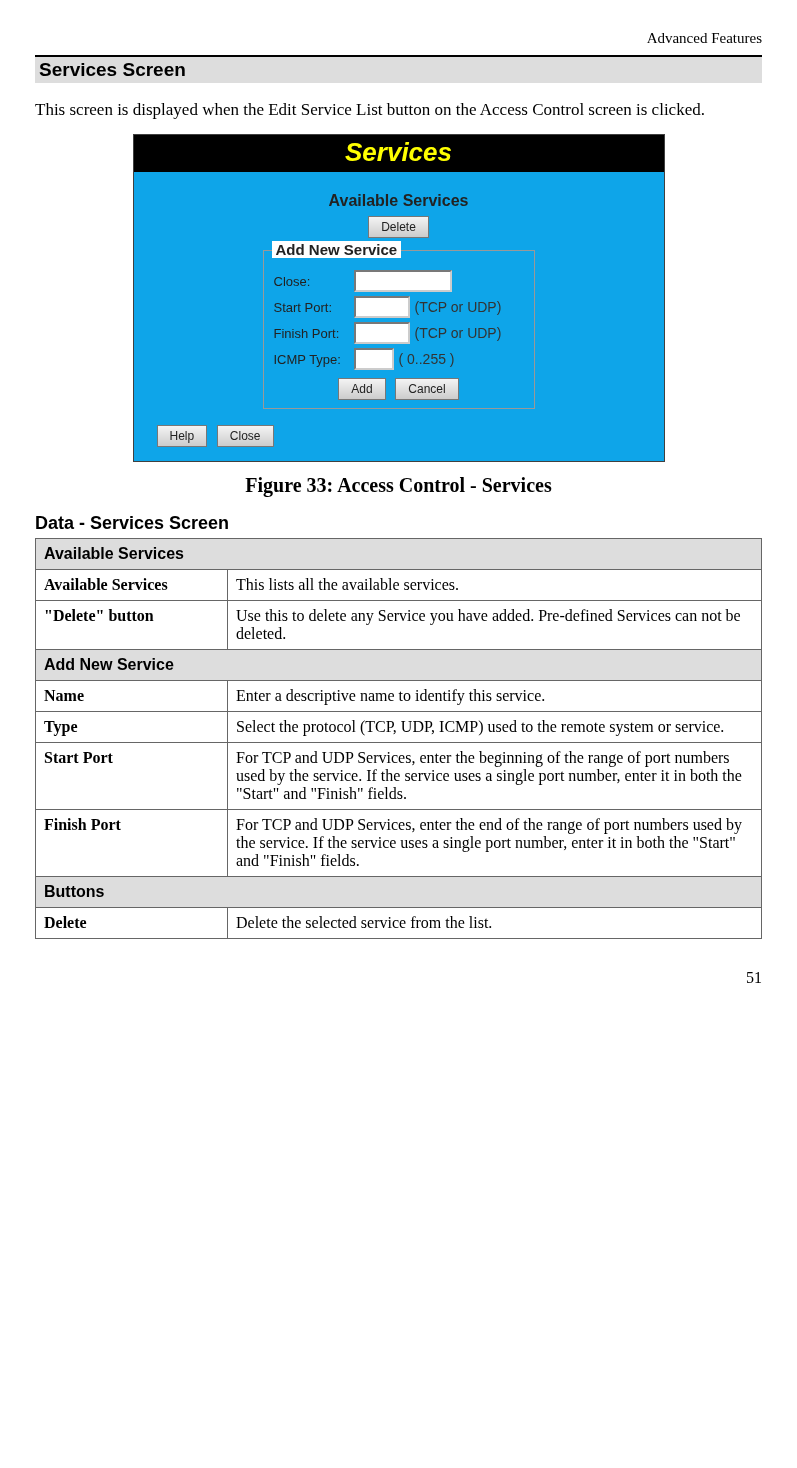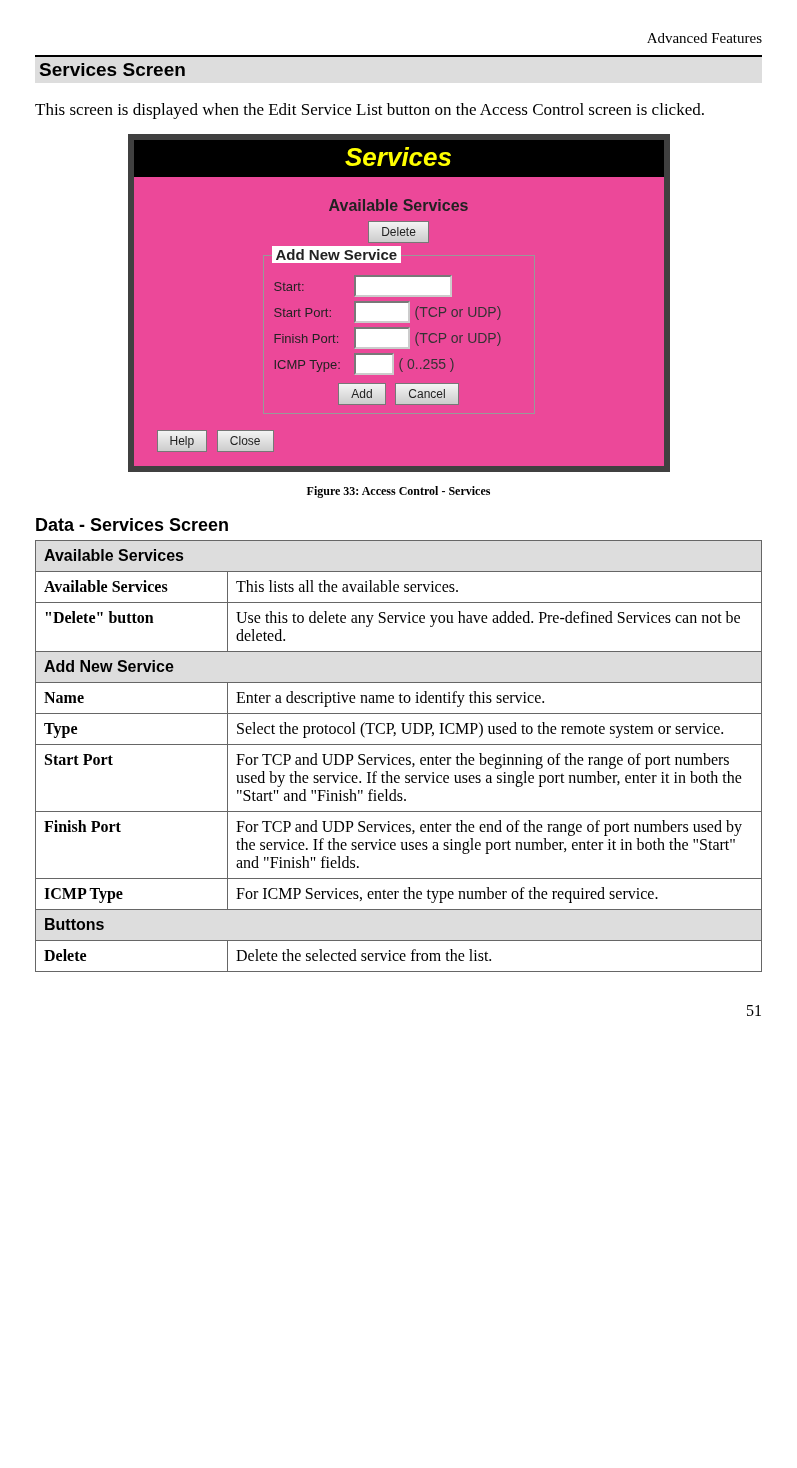--- a/index.html
+++ b/index.html
@@ -31,23 +31,23 @@
     margin-bottom: 14px;
   }
   .intro .ital { }
   .figure-wrap {
     text-align: center;
     margin-bottom: 10px;
   }
   .dialog {
     display: inline-block;
     width: 530px;
-    border: 6px solid #404040;
+    border: 1px solid #404040;
     text-align: left;
-    background: #ec4899;
+    background: #0ea5e9;
   }
   .dialog-title {
     background: #000;
     color: #ff0;
     font-family: Arial, Helvetica, sans-serif;
     font-weight: bold;
     font-size: 26px;
     font-style: italic;
     text-align: center;
     padding: 2px 0 4px 0;
@@ -157,21 +157,21 @@
     width: 70px;
   }
   .hint { font-size: 14px; margin-left: 5px; color: #333; }
   .dialog-footer {
     text-align: left;
     padding-right: 18px;
   }
   .caption {
     text-align: center;
     font-weight: bold;
-    font-size: 12px;
+    font-size: 20px;
     margin: 12px 0 16px 0;
   }
   .sub-title {
     font-family: Arial, Helvetica, sans-serif;
     font-weight: bold;
     font-size: 18px;
     margin-bottom: 4px;
   }
   table.data {
     border-collapse: collapse;
@@ -217,21 +217,21 @@
     <div class="dialog-title">Services</div>
     <div class="dialog-body">
       <div class="panel-heading">Available Services</div>
       <div class="center-row">
         <span class="btn">Delete</span>
       </div>
 
       <div class="fieldset">
         <span class="fieldset-legend">Add New Service</span>
         <div class="form-row">
-          <label>Start:</label>
+          <label>Close:</label>
           <input class="txt w80" style="">
         </div>
         <div class="form-row">
           <label>Start Port:</label>
           <input class="txt w50" style="">
           <span class="hint">(TCP or UDP)</span>
         </div>
         <div class="form-row">
           <label>Finish Port:</label>
           <input class="txt w50" style="">
@@ -286,24 +286,20 @@
   </tr>
   <tr>
     <td class="rowlabel">Start Port</td>
     <td>For TCP and UDP Services, enter the beginning of the range of port numbers used by the service. If the service uses a single port number, enter it in both the "Start" and "Finish" fields.</td>
   </tr>
   <tr>
     <td class="rowlabel">Finish Port</td>
     <td>For TCP and UDP Services, enter the end of the range of port numbers used by the service. If the service uses a single port number, enter it in both the "Start" and "Finish" fields.</td>
   </tr>
   <tr>
-    <td class="rowlabel">ICMP Type</td>
-    <td>For ICMP Services, enter the type number of the required service.</td>
-  </tr>
-  <tr>
         <td class="grouphdr" colspan="2">Buttons</td>
       </tr>
   <tr>
     <td class="rowlabel">Delete</td>
     <td>Delete the selected service from the list.</td>
   </tr>
 </tbody>
   </table>
 
 <div class="pagenum">51</div>

